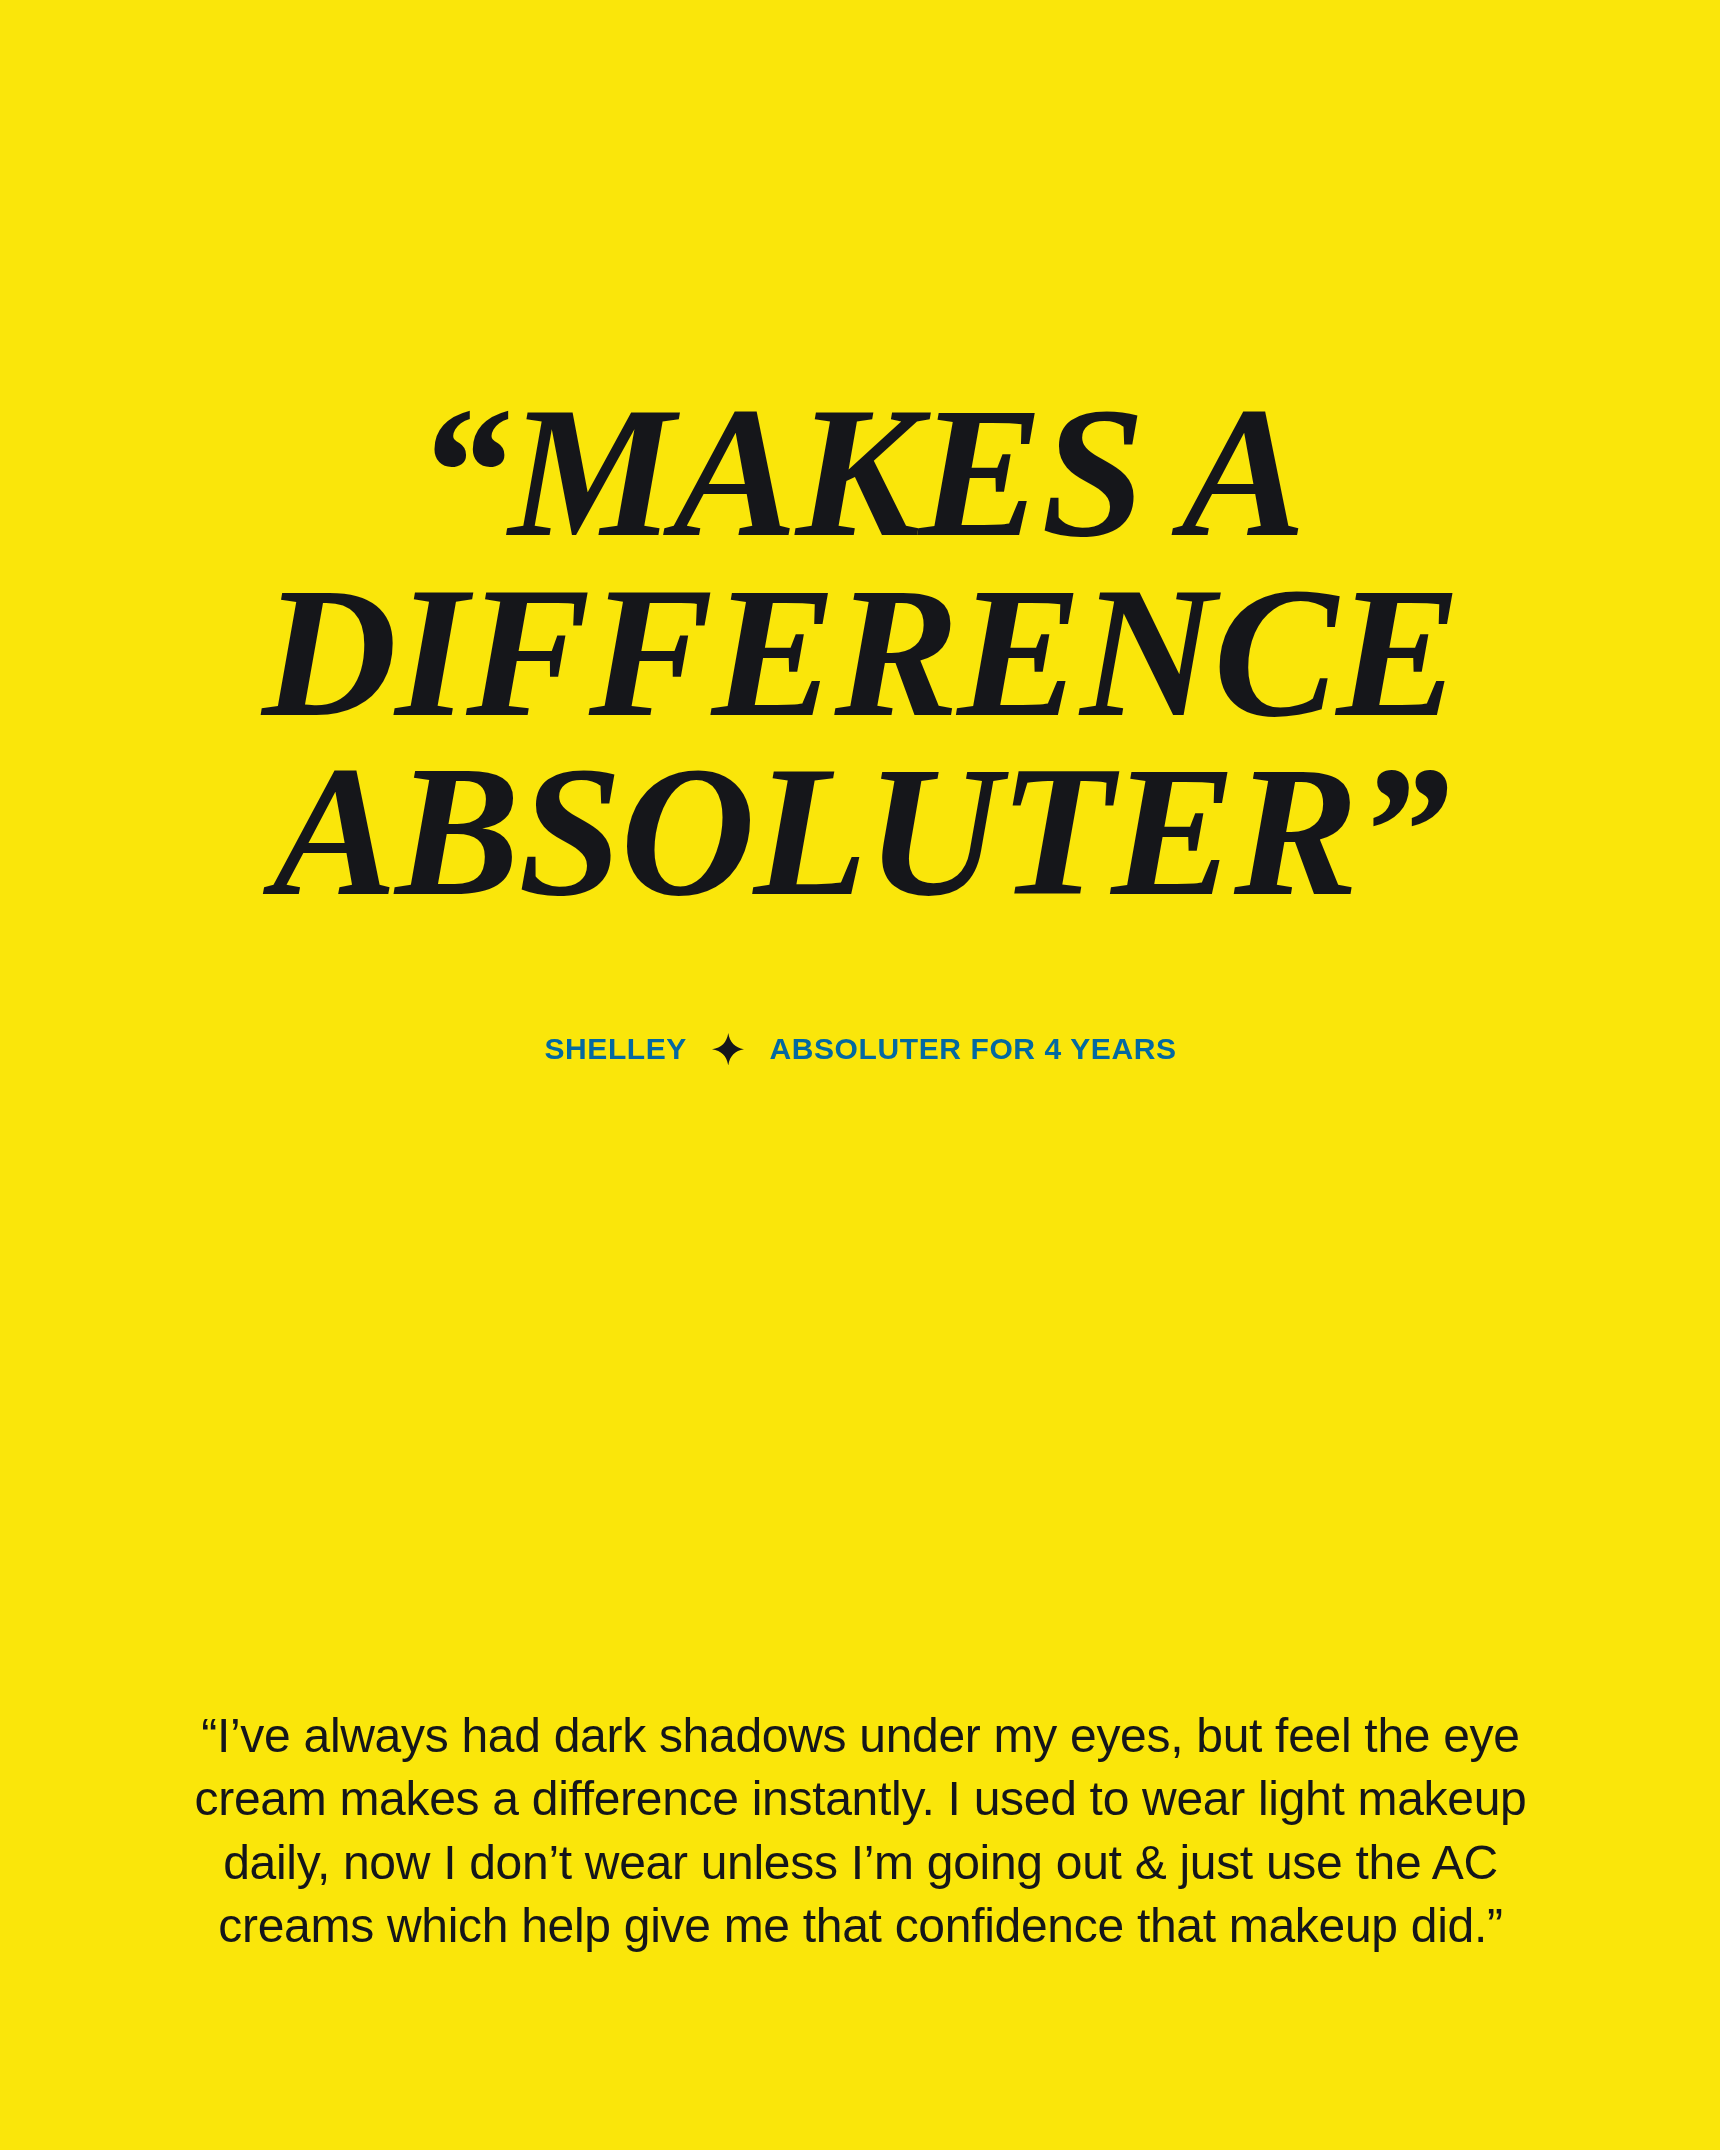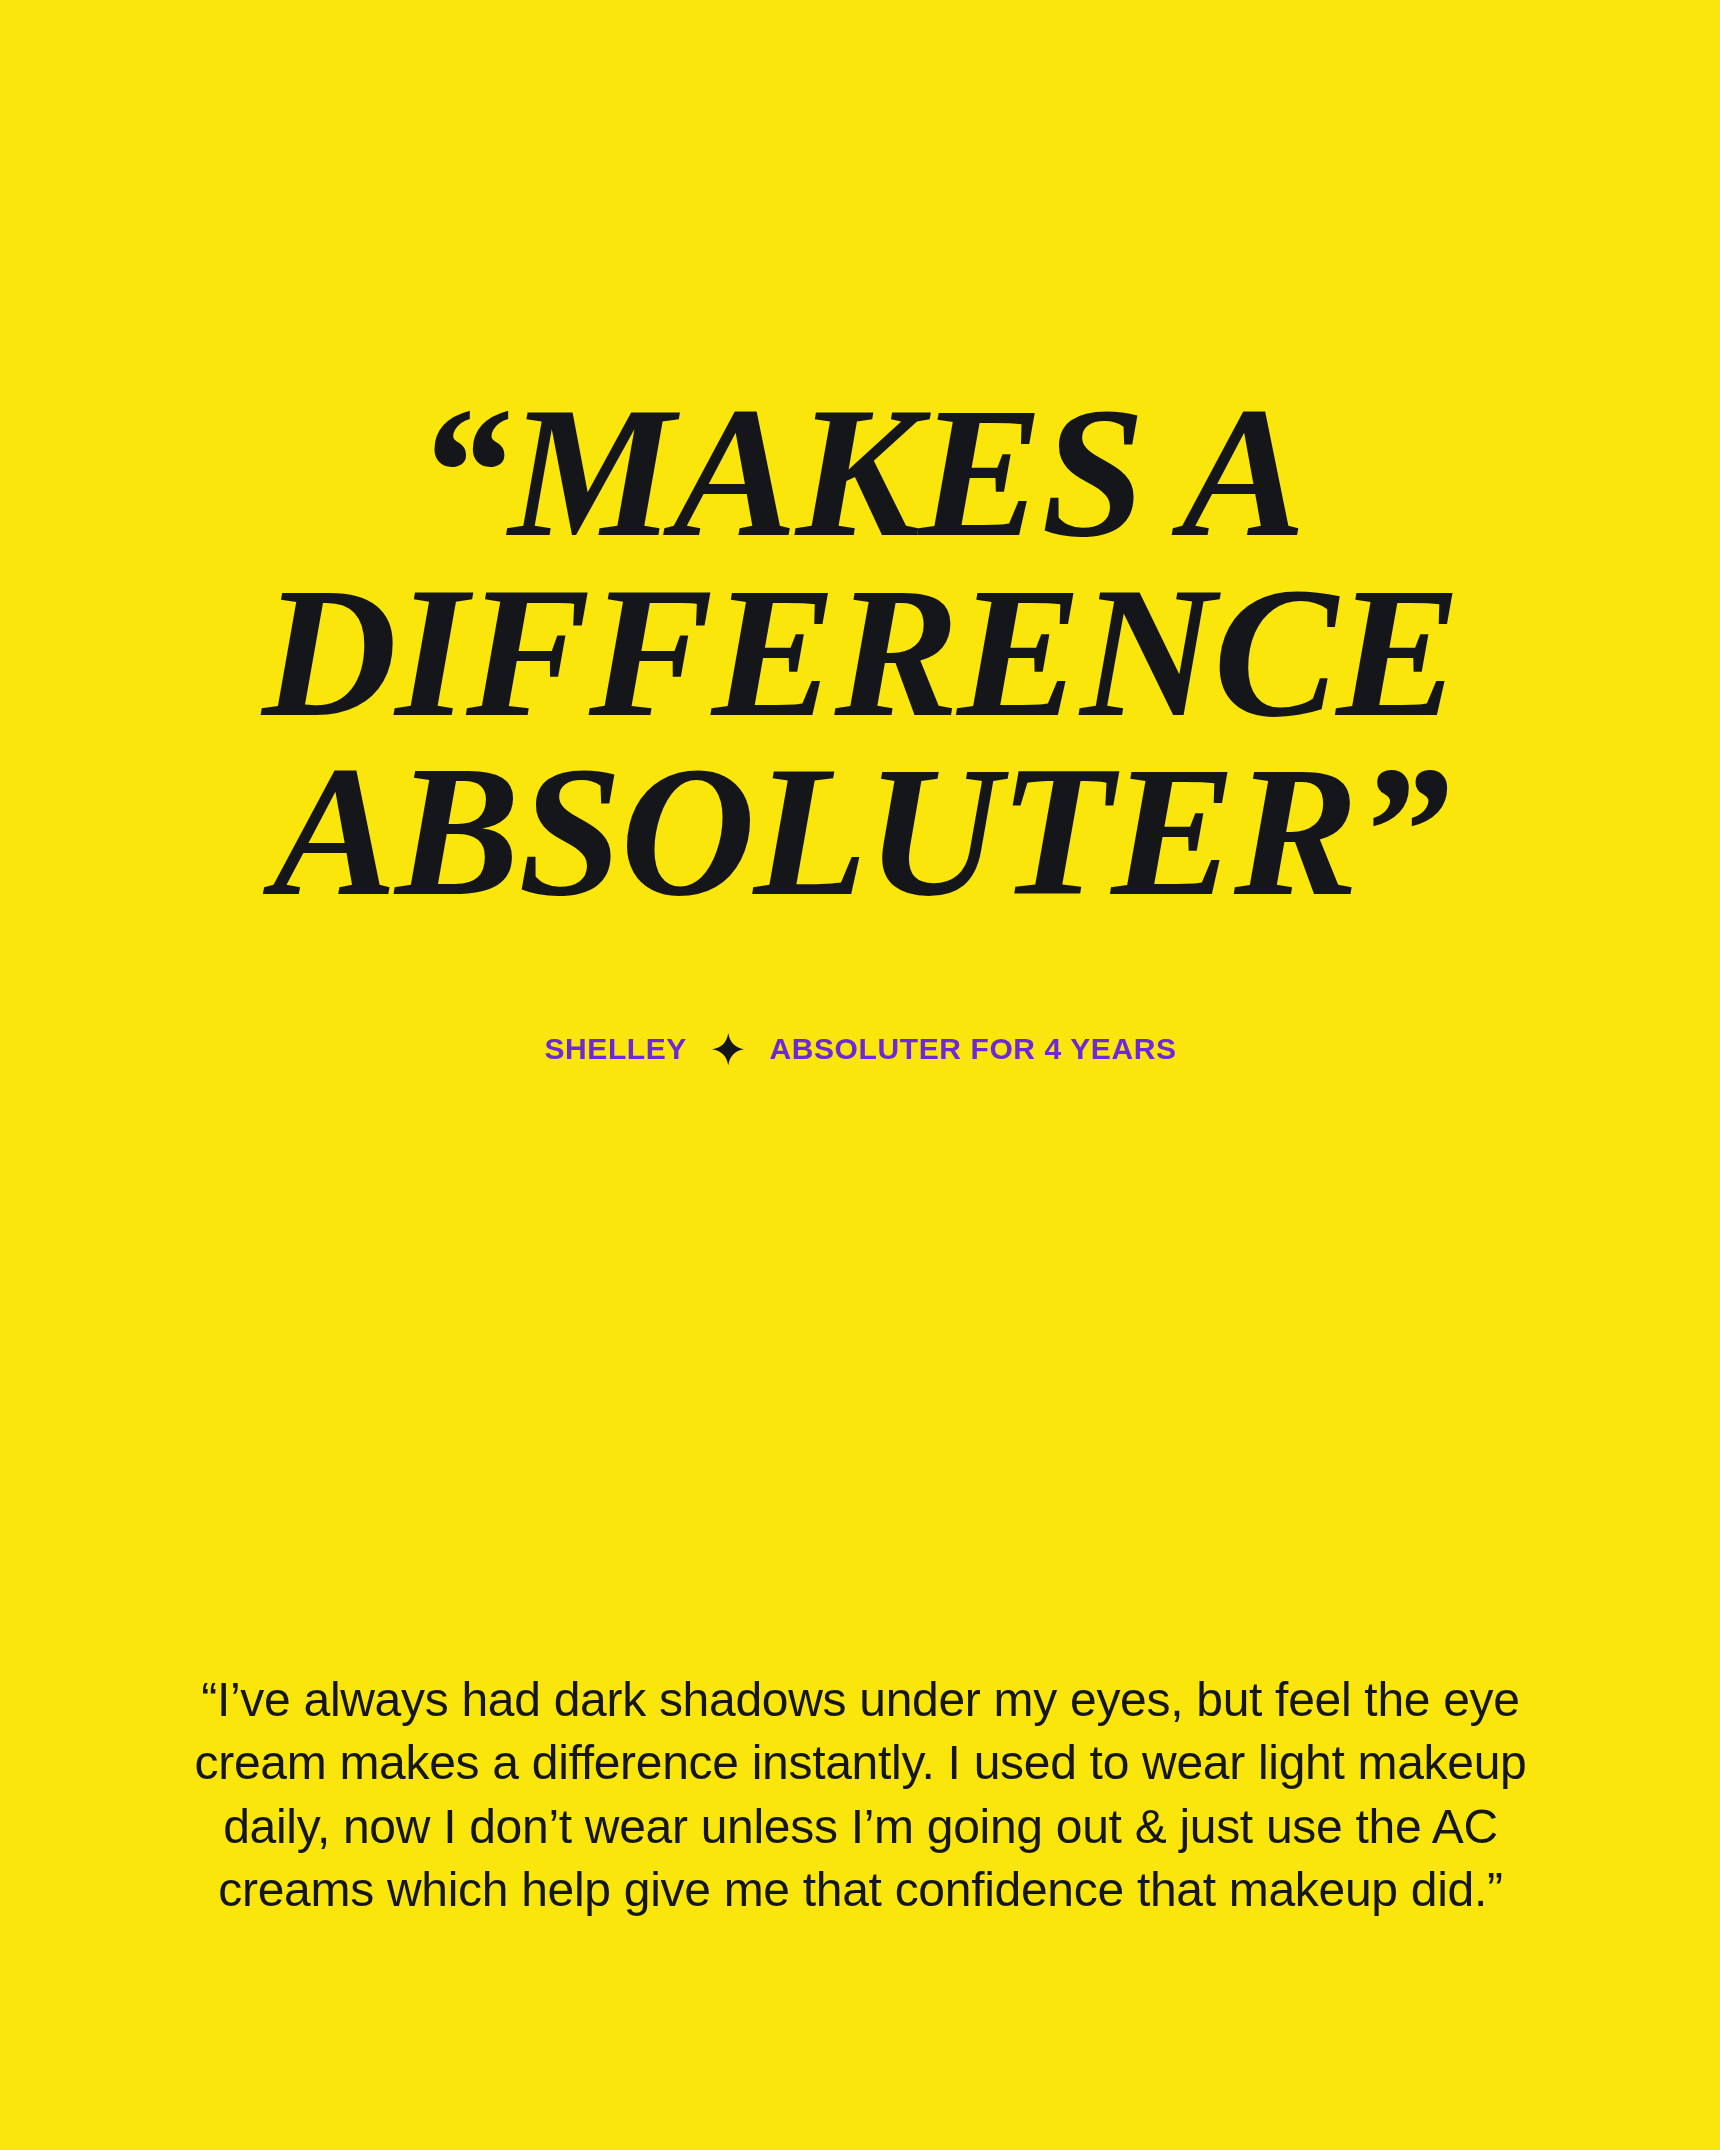--- a/index.html
+++ b/index.html
@@ -58,38 +58,38 @@
     align-items: center;
     justify-content: center;
     gap: 25px;
   }
 
   .attribution .attr-text {
     font-family: "Liberation Sans", sans-serif;
     font-weight: 700;
     font-size: 30px;
     letter-spacing: 0.6px;
-    color: #6d28d9;
+    color: #0369a1;
     text-transform: uppercase;
     white-space: nowrap;
   }
 
   .sparkle {
     display: inline-block;
     width: 32.5px;
     height: 32.5px;
     flex: 0 0 auto;
     line-height: 0;
   }
   .sparkle svg { display: block; }
 
   
   .quote-block {
     position: absolute;
-    top: 1668px;
+    top: 1704px;
     left: 50%;
     transform: translateX(-50%);
     width: 1367px;
     text-align: center;
   }
 
   .quote {
     font-family: "Liberation Sans", sans-serif;
     font-weight: 400;
     font-size: 48px;

